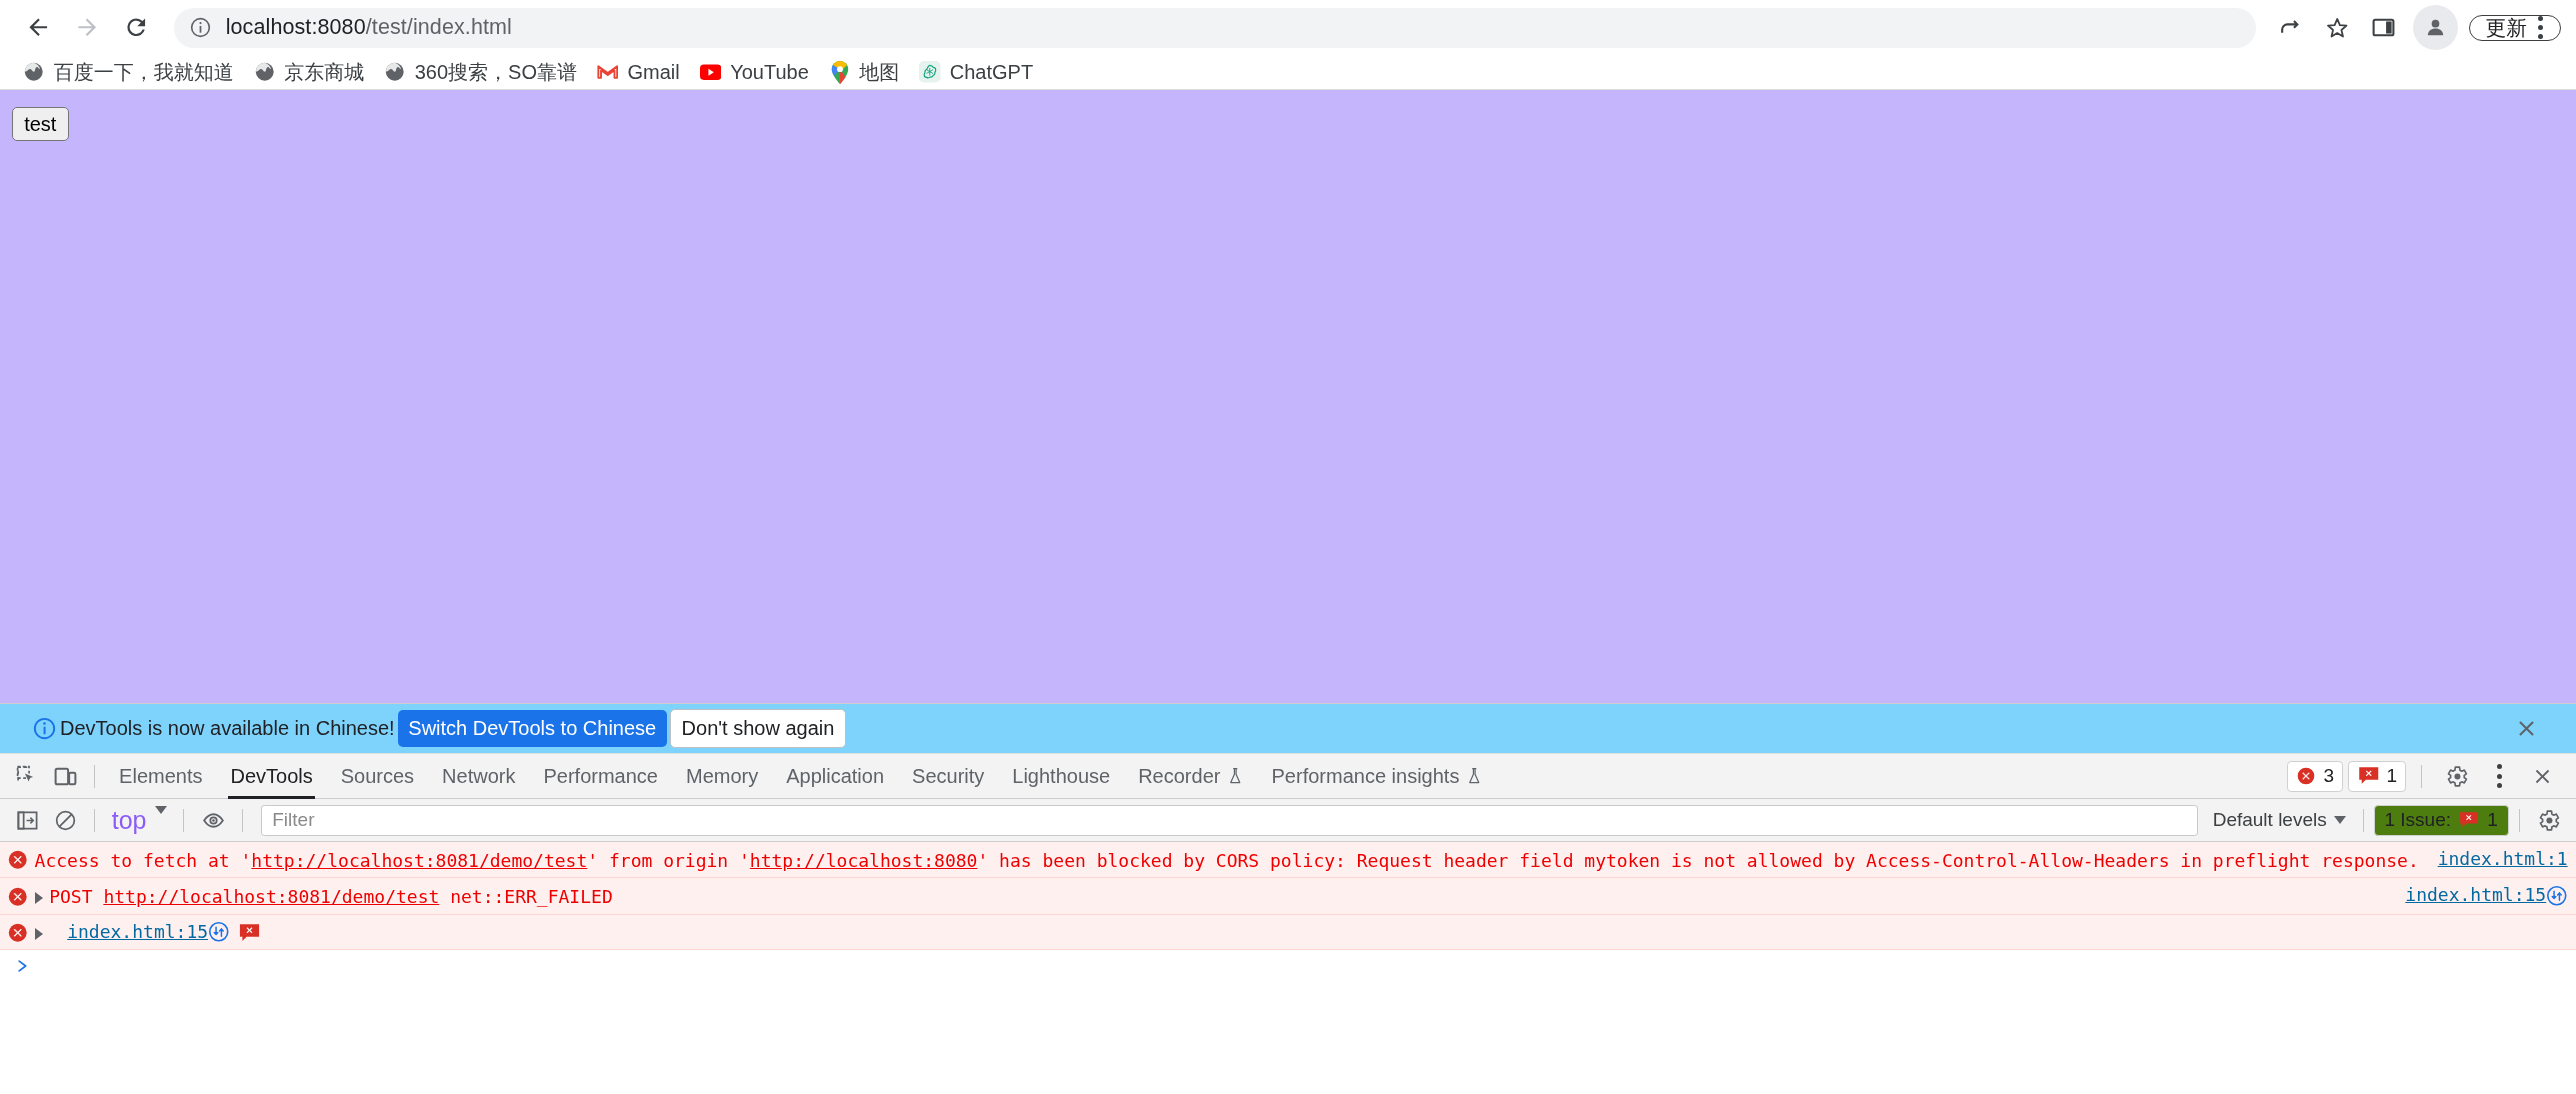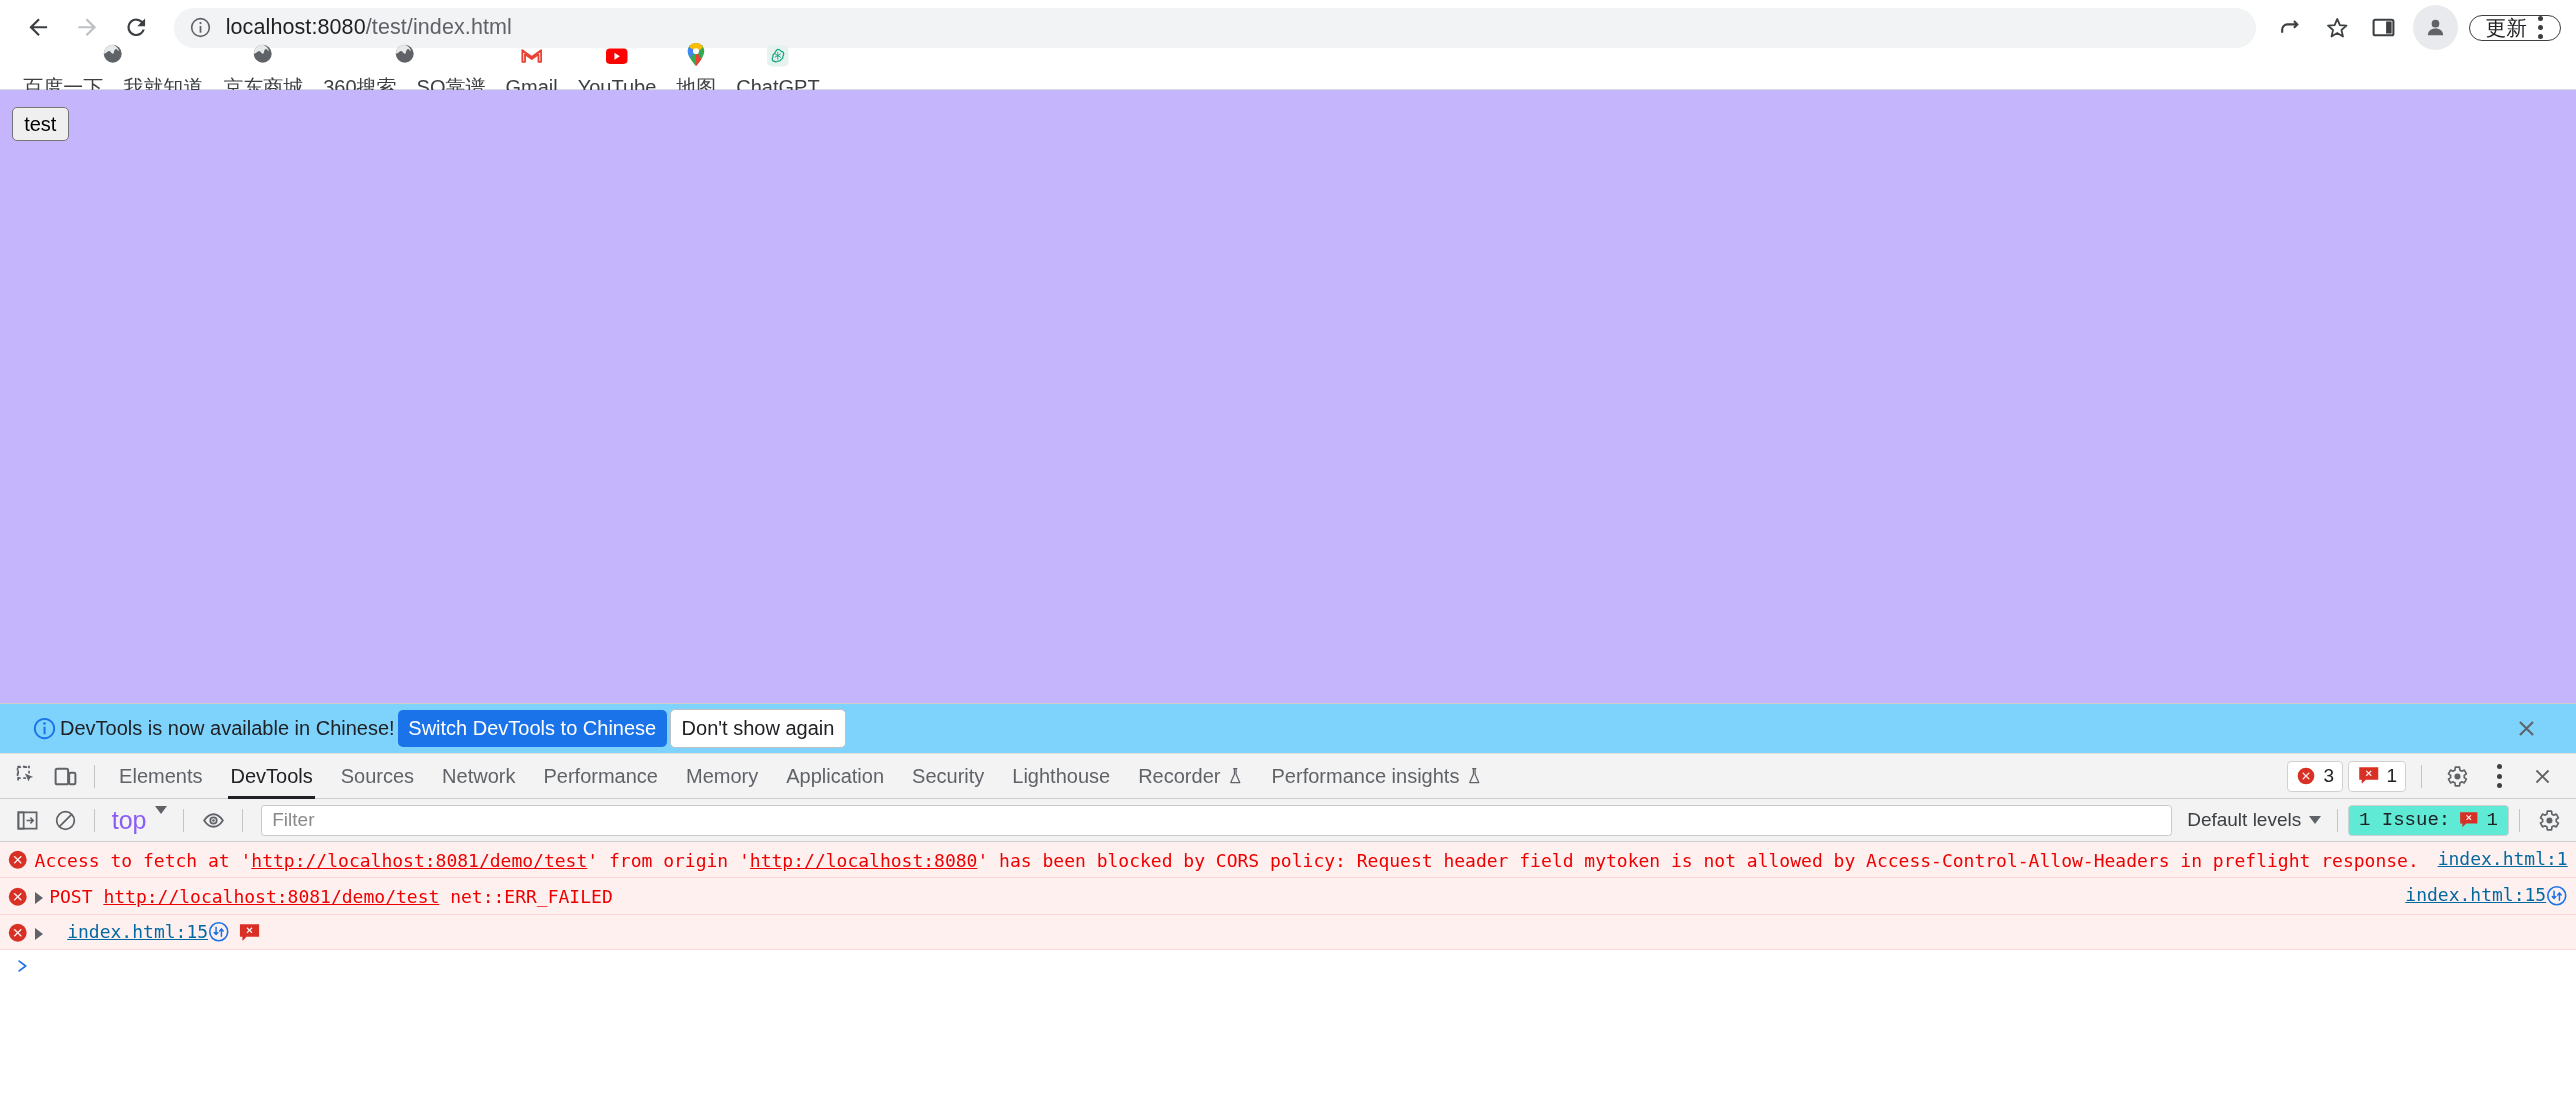--- a/index.html
+++ b/index.html
@@ -77,21 +77,20 @@
     align-items: center;
     padding: 0 13.2px;
     border-bottom: 0.8px solid #dadce0;
   }
   .bm-item {
     display: flex; align-items: center;
     gap: 9px;
     padding: 3.3px 10px;
     border-radius: 5px;
     white-space: nowrap;
-    flex-direction: column;
   }
   .bm-label { font-size: 20px; color: #3c4043; }
   .bm-ico { width: 21.5px; height: 21.5px; flex: 0 0 auto; display:flex; align-items:center; justify-content:center;}
 
   
   .page-viewport {
     height: 613px;
     background: #c4b5fd;
     position: relative;
     padding: 16.5px 11.6px;
@@ -226,26 +225,25 @@
     color: #202124;
     font-family: "Liberation Sans", sans-serif;
     min-width: 0;
   }
   .filter-input::placeholder { color: #8a8a8a; }
   .levels-select { display: flex; align-items: center; gap: 7.4px; font-size: 19px; color: #3c4043; padding: 0 6.6px; white-space: nowrap;}
   .issue-chip {
     display: flex; align-items: center; gap: 7.4px;
     border: 0.8px solid #d0d0d0;
     border-radius: 4.1px;
-    background: #5eead4;
+    background: #4d7c0f;
     padding: 2.5px 10px;
     height: 31px;
     font-size: 19px; color: #202124;
     white-space: nowrap;
-    font-family: Liberation Mono, monospace;
   }
 
   
   .console-list {
     flex: 1 1 auto;
     background: #ffffff;
     overflow: hidden;
     font-family: "DejaVu Sans Mono", "Liberation Mono", monospace;
   }
   .msg-row {

